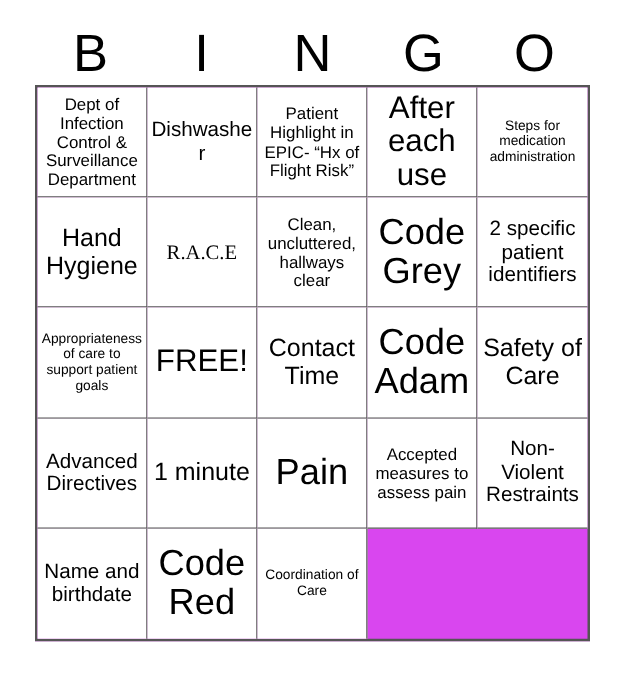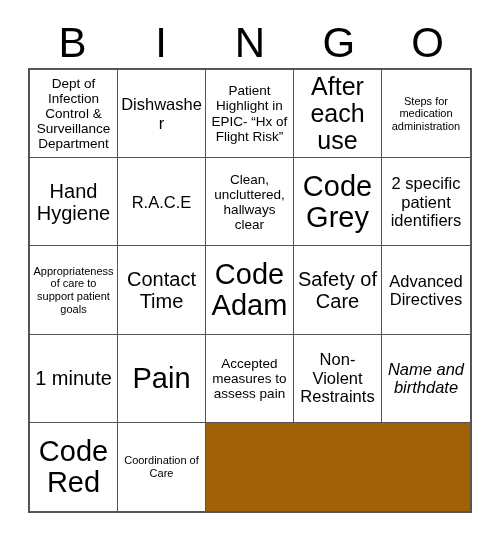--- a/index.html
+++ b/index.html
@@ -51,21 +51,21 @@
     width: 444px;
     height: 445px;
     border-top: 2px solid #555555;
     border-left: 2px solid #555555;
     border-right: 2px solid #555555;
     border-bottom: 2px solid #555555;
     box-sizing: border-box;
     display: grid;
     grid-template-columns: repeat(5, 1fr);
     grid-template-rows: repeat(5, 1fr);
-    background: #a16207;
+    background: #d946ef;
   }
 
   .bingo-cell {
     box-sizing: border-box;
     border-right: 1.5px solid #555555;
     border-bottom: 1.5px solid #555555;
     display: flex;
     align-items: center;
     justify-content: center;
     text-align: center;
@@ -118,35 +118,38 @@
     <div class="bingo-cell" style="border-right-color: rgb(85, 85, 85); border-bottom-color: rgb(85, 85, 85);">
         <span class="cell-text fs-xl">After each use</span>
       </div>
     <div class="bingo-cell" style="border-right-color: rgb(85, 85, 85); border-bottom-color: rgb(85, 85, 85);">
         <span class="cell-text fs-xs">Steps for medication administration</span>
       </div>
 
     <div class="bingo-cell" style="border-right-color: rgb(85, 85, 85); border-bottom-color: rgb(85, 85, 85);">
         <span class="cell-text fs-lg">Hand Hygiene</span>
       </div>
-    <div class="bingo-cell" style="border-right-color: rgb(85, 85, 85); border-bottom-color: rgb(85, 85, 85);">
+    <div class="bingo-cell" style="border-right-color: rgb(85, 85, 85); border-bottom-color: rgb(85, 85, 85); font-family: Liberation Serif, serif;">
         <span class="cell-text fs-md">R.A.C.E</span>
       </div>
     <div class="bingo-cell" style="border-right-color: rgb(85, 85, 85); border-bottom-color: rgb(85, 85, 85);">
         <span class="cell-text fs-sm">Clean, uncluttered, hallways clear</span>
       </div>
     <div class="bingo-cell" style="border-right-color: rgb(85, 85, 85); border-bottom-color: rgb(85, 85, 85);">
         <span class="cell-text fs-xxl">Code Grey</span>
       </div>
 
     <div class="bingo-cell" style="border-right-color: rgb(85, 85, 85); border-bottom-color: rgb(85, 85, 85);">
         <span class="cell-text fs-md">2 specific patient identifiers</span>
       </div>
     <div class="bingo-cell" style="border-right-color: rgb(85, 85, 85); border-bottom-color: rgb(85, 85, 85);">
         <span class="cell-text fs-xs">Appropriateness of care to support patient goals</span>
+      </div>
+    <div class="bingo-cell" style="border-right-color: rgb(85, 85, 85); border-bottom-color: rgb(85, 85, 85);">
+        <span class="cell-text fs-xl">FREE!</span>
       </div>
     <div class="bingo-cell" style="border-right-color: rgb(85, 85, 85); border-bottom-color: rgb(85, 85, 85);">
         <span class="cell-text fs-lg">Contact Time</span>
       </div>
     <div class="bingo-cell" style="border-right-color: rgb(85, 85, 85); border-bottom-color: rgb(85, 85, 85);">
         <span class="cell-text fs-xxl">Code Adam</span>
       </div>
 
     <div class="bingo-cell" style="border-right-color: rgb(85, 85, 85); border-bottom-color: rgb(85, 85, 85);">
         <span class="cell-text fs-lg">Safety of Care</span>
@@ -160,21 +163,21 @@
     <div class="bingo-cell" style="border-right-color: rgb(85, 85, 85); border-bottom-color: rgb(85, 85, 85);">
         <span class="cell-text fs-xxl">Pain</span>
       </div>
     <div class="bingo-cell" style="border-right-color: rgb(85, 85, 85); border-bottom-color: rgb(85, 85, 85);">
         <span class="cell-text fs-sm">Accepted measures to assess pain</span>
       </div>
 
     <div class="bingo-cell" style="border-right-color: rgb(85, 85, 85); border-bottom-color: rgb(85, 85, 85); justify-content: flex-end;">
         <span class="cell-text fs-md">Non-Violent Restraints</span>
       </div>
-    <div class="bingo-cell" style="border-right-color: rgb(85, 85, 85); border-bottom-color: rgb(85, 85, 85); font-style: italic;">
+    <div class="bingo-cell" style="border-right-color: rgb(85, 85, 85); border-bottom-color: rgb(85, 85, 85);">
         <span class="cell-text fs-md">Name and birthdate</span>
       </div>
     <div class="bingo-cell" style="border-right-color: rgb(85, 85, 85); border-bottom-color: rgb(85, 85, 85);">
         <span class="cell-text fs-xxl">Code Red</span>
       </div>
     <div class="bingo-cell" style="border-right-color: rgb(85, 85, 85); border-bottom-color: rgb(85, 85, 85);">
         <span class="cell-text fs-xs">Coordination of Care</span>
       </div>
   </div>
 

